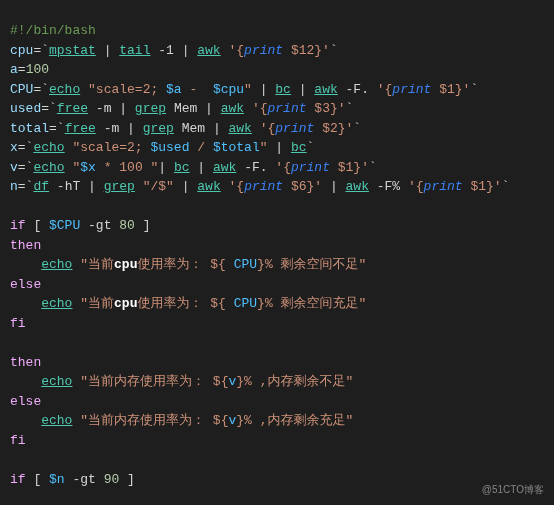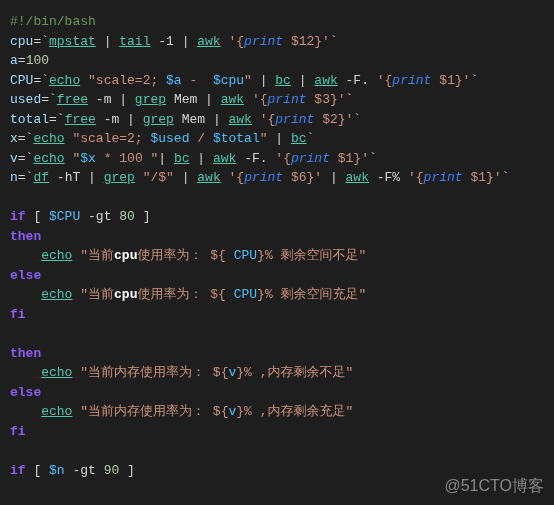--- a/index.html
+++ b/index.html
@@ -12,41 +12,41 @@
       height: 505px;
       background-color: #1e1e1e;
       font-family: 'Courier New', Courier, monospace;
       font-size: 13px;
       overflow: hidden;
     }
     .code-container {
       width: 554px;
       height: 505px;
       background-color: #1e1e1e;
-      padding: 12px 10px;
+      padding: 21px 10px;
       position: relative;
       overflow: hidden;
     }
     .code-line {
       line-height: 1.5;
       white-space: pre;
       display: block;
     }
     .watermark {
       position: absolute;
       bottom: 8px;
       right: 10px;
       color: #888;
-      font-size: 16px;
+      font-size: 10px;
       font-family: Arial, sans-serif;
     }
     
     .c-white   { color: #d4d4d4; }
     .c-comment { color: #6a9955; }
-    .c-keyword { color: #8b5cf6; font-weight: bold; }
+    .c-keyword { color: #f0abfc; }
     .c-var     { color: #9cdcfe; }
     .c-string  { color: #ce9178; }
     .c-cmd     { color: #4ec9b0; text-decoration: underline; }
     .c-num     { color: #b5cea8; text-align: right; }
     .c-teal    { color: #4fc1ff; }
     .c-print   { color: #3b82f6; font-style: italic; }
     .c-bold    { color: #ffffff; font-weight: bold; }
   </style>
 </head>
 <body>

